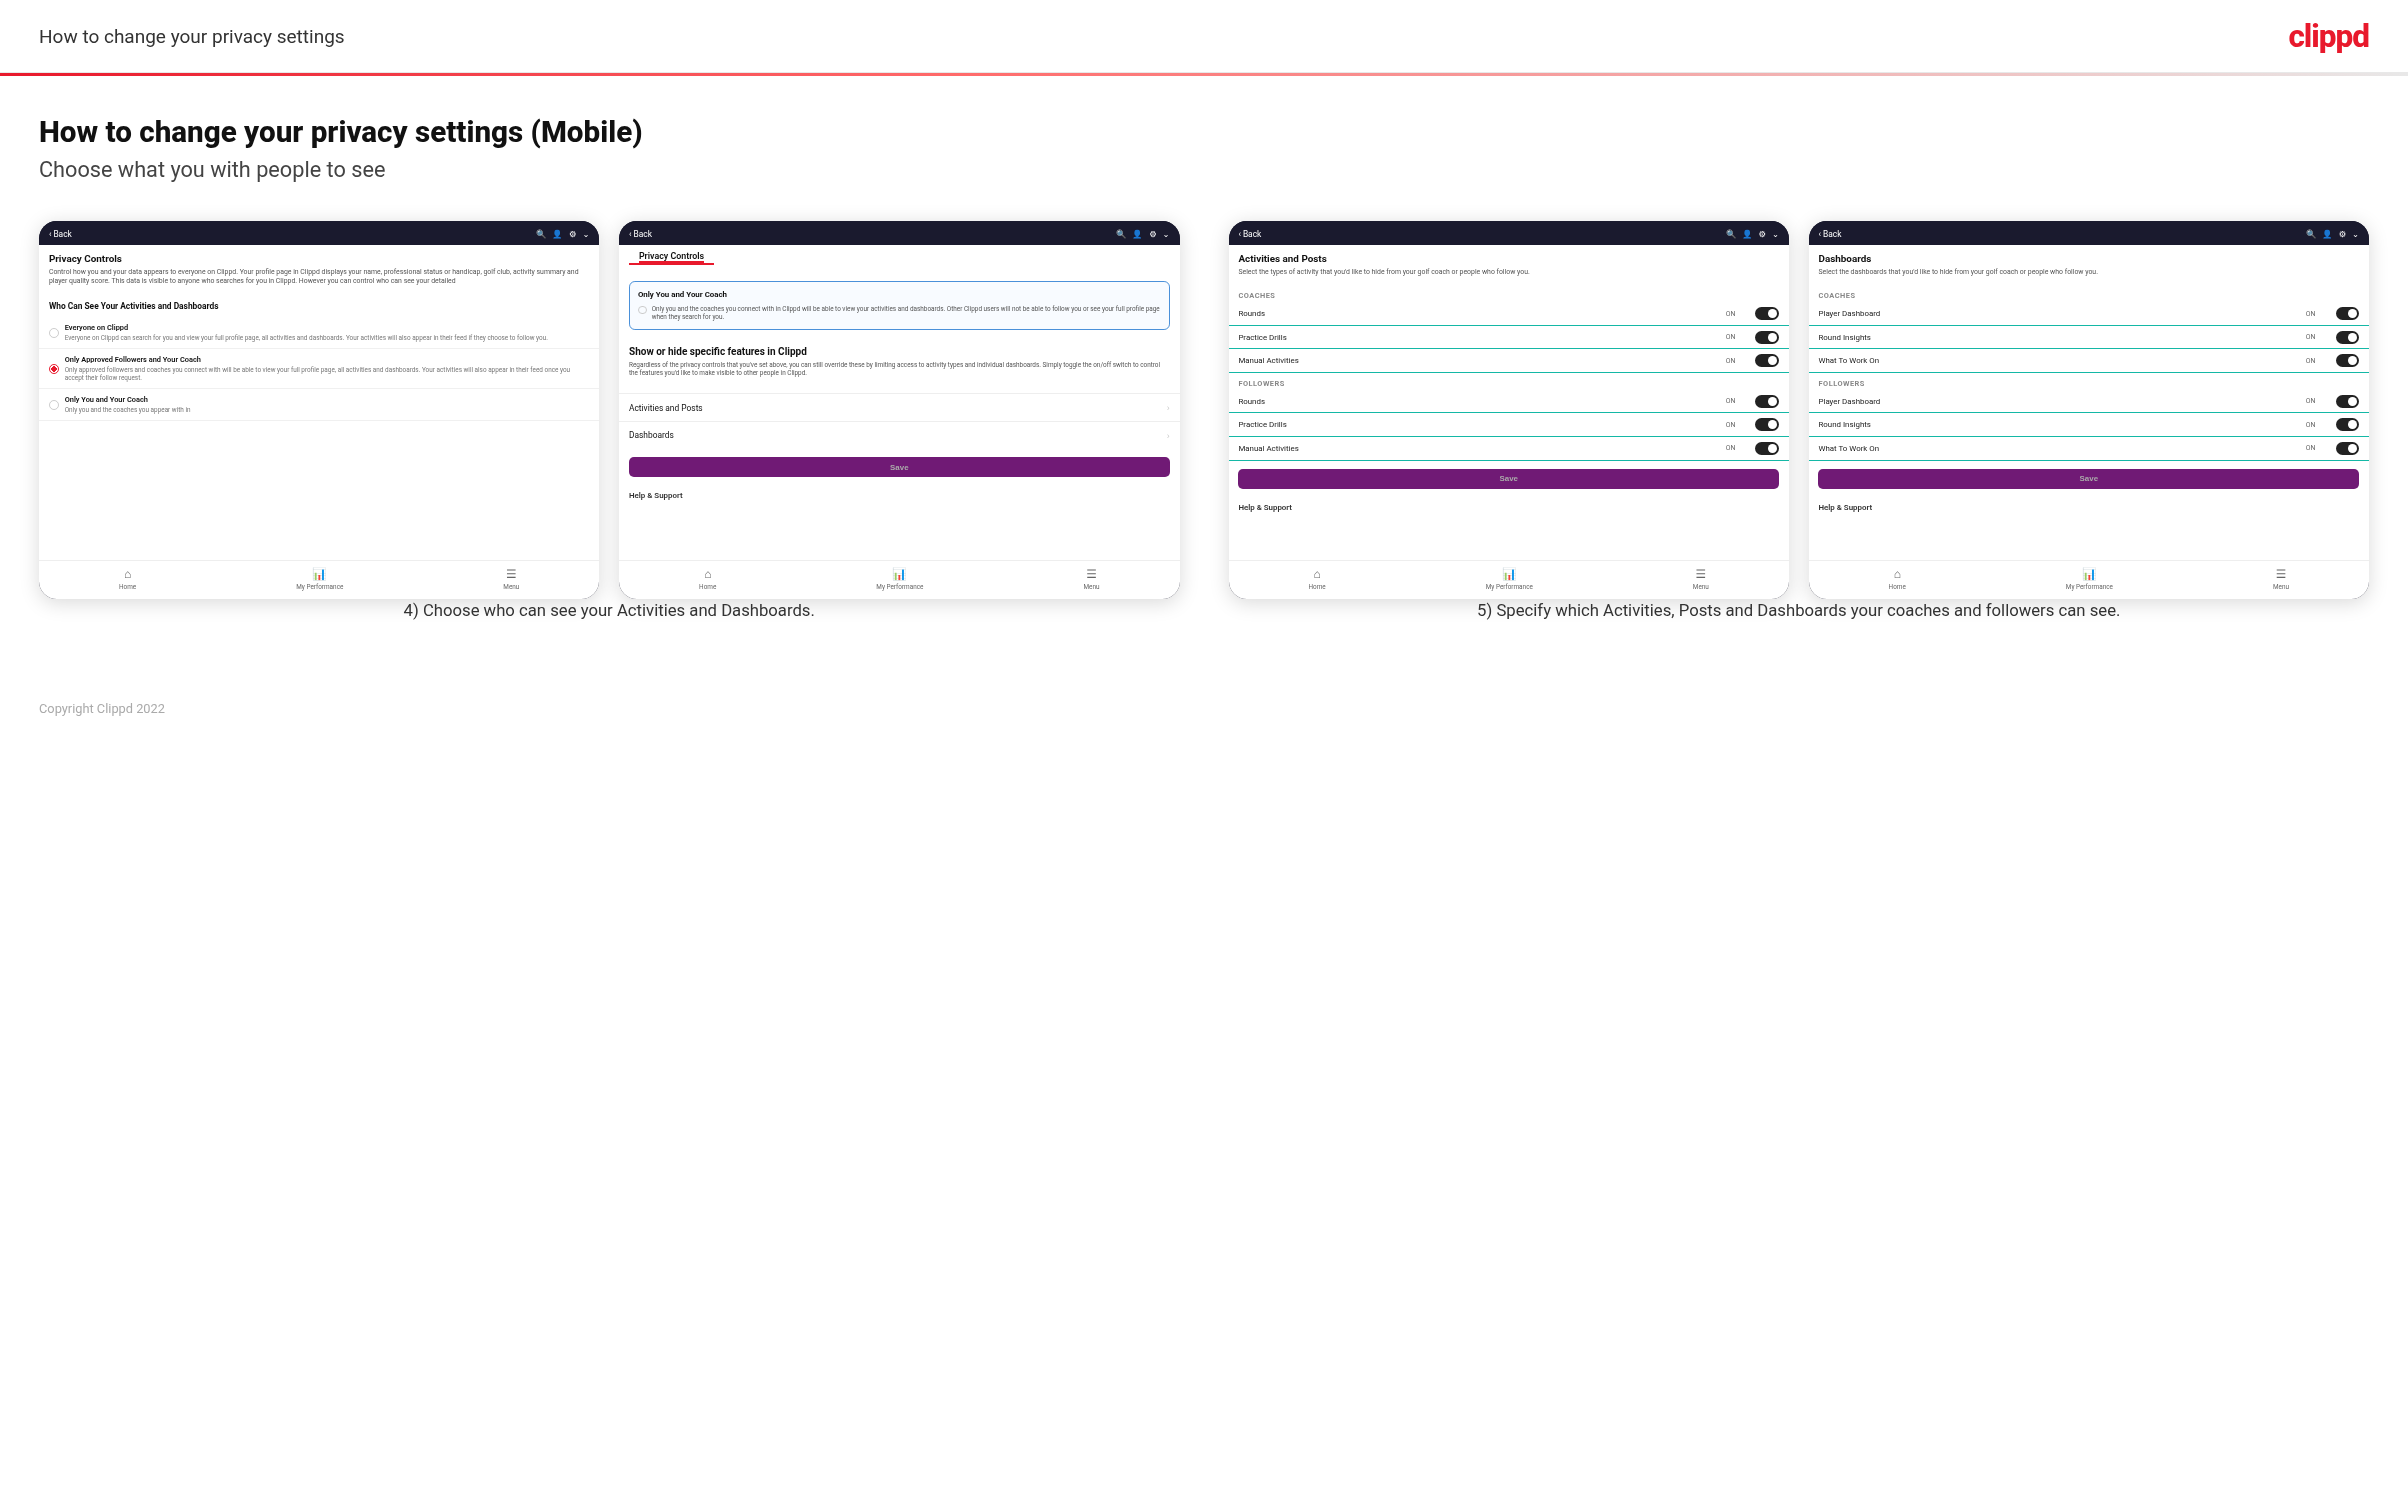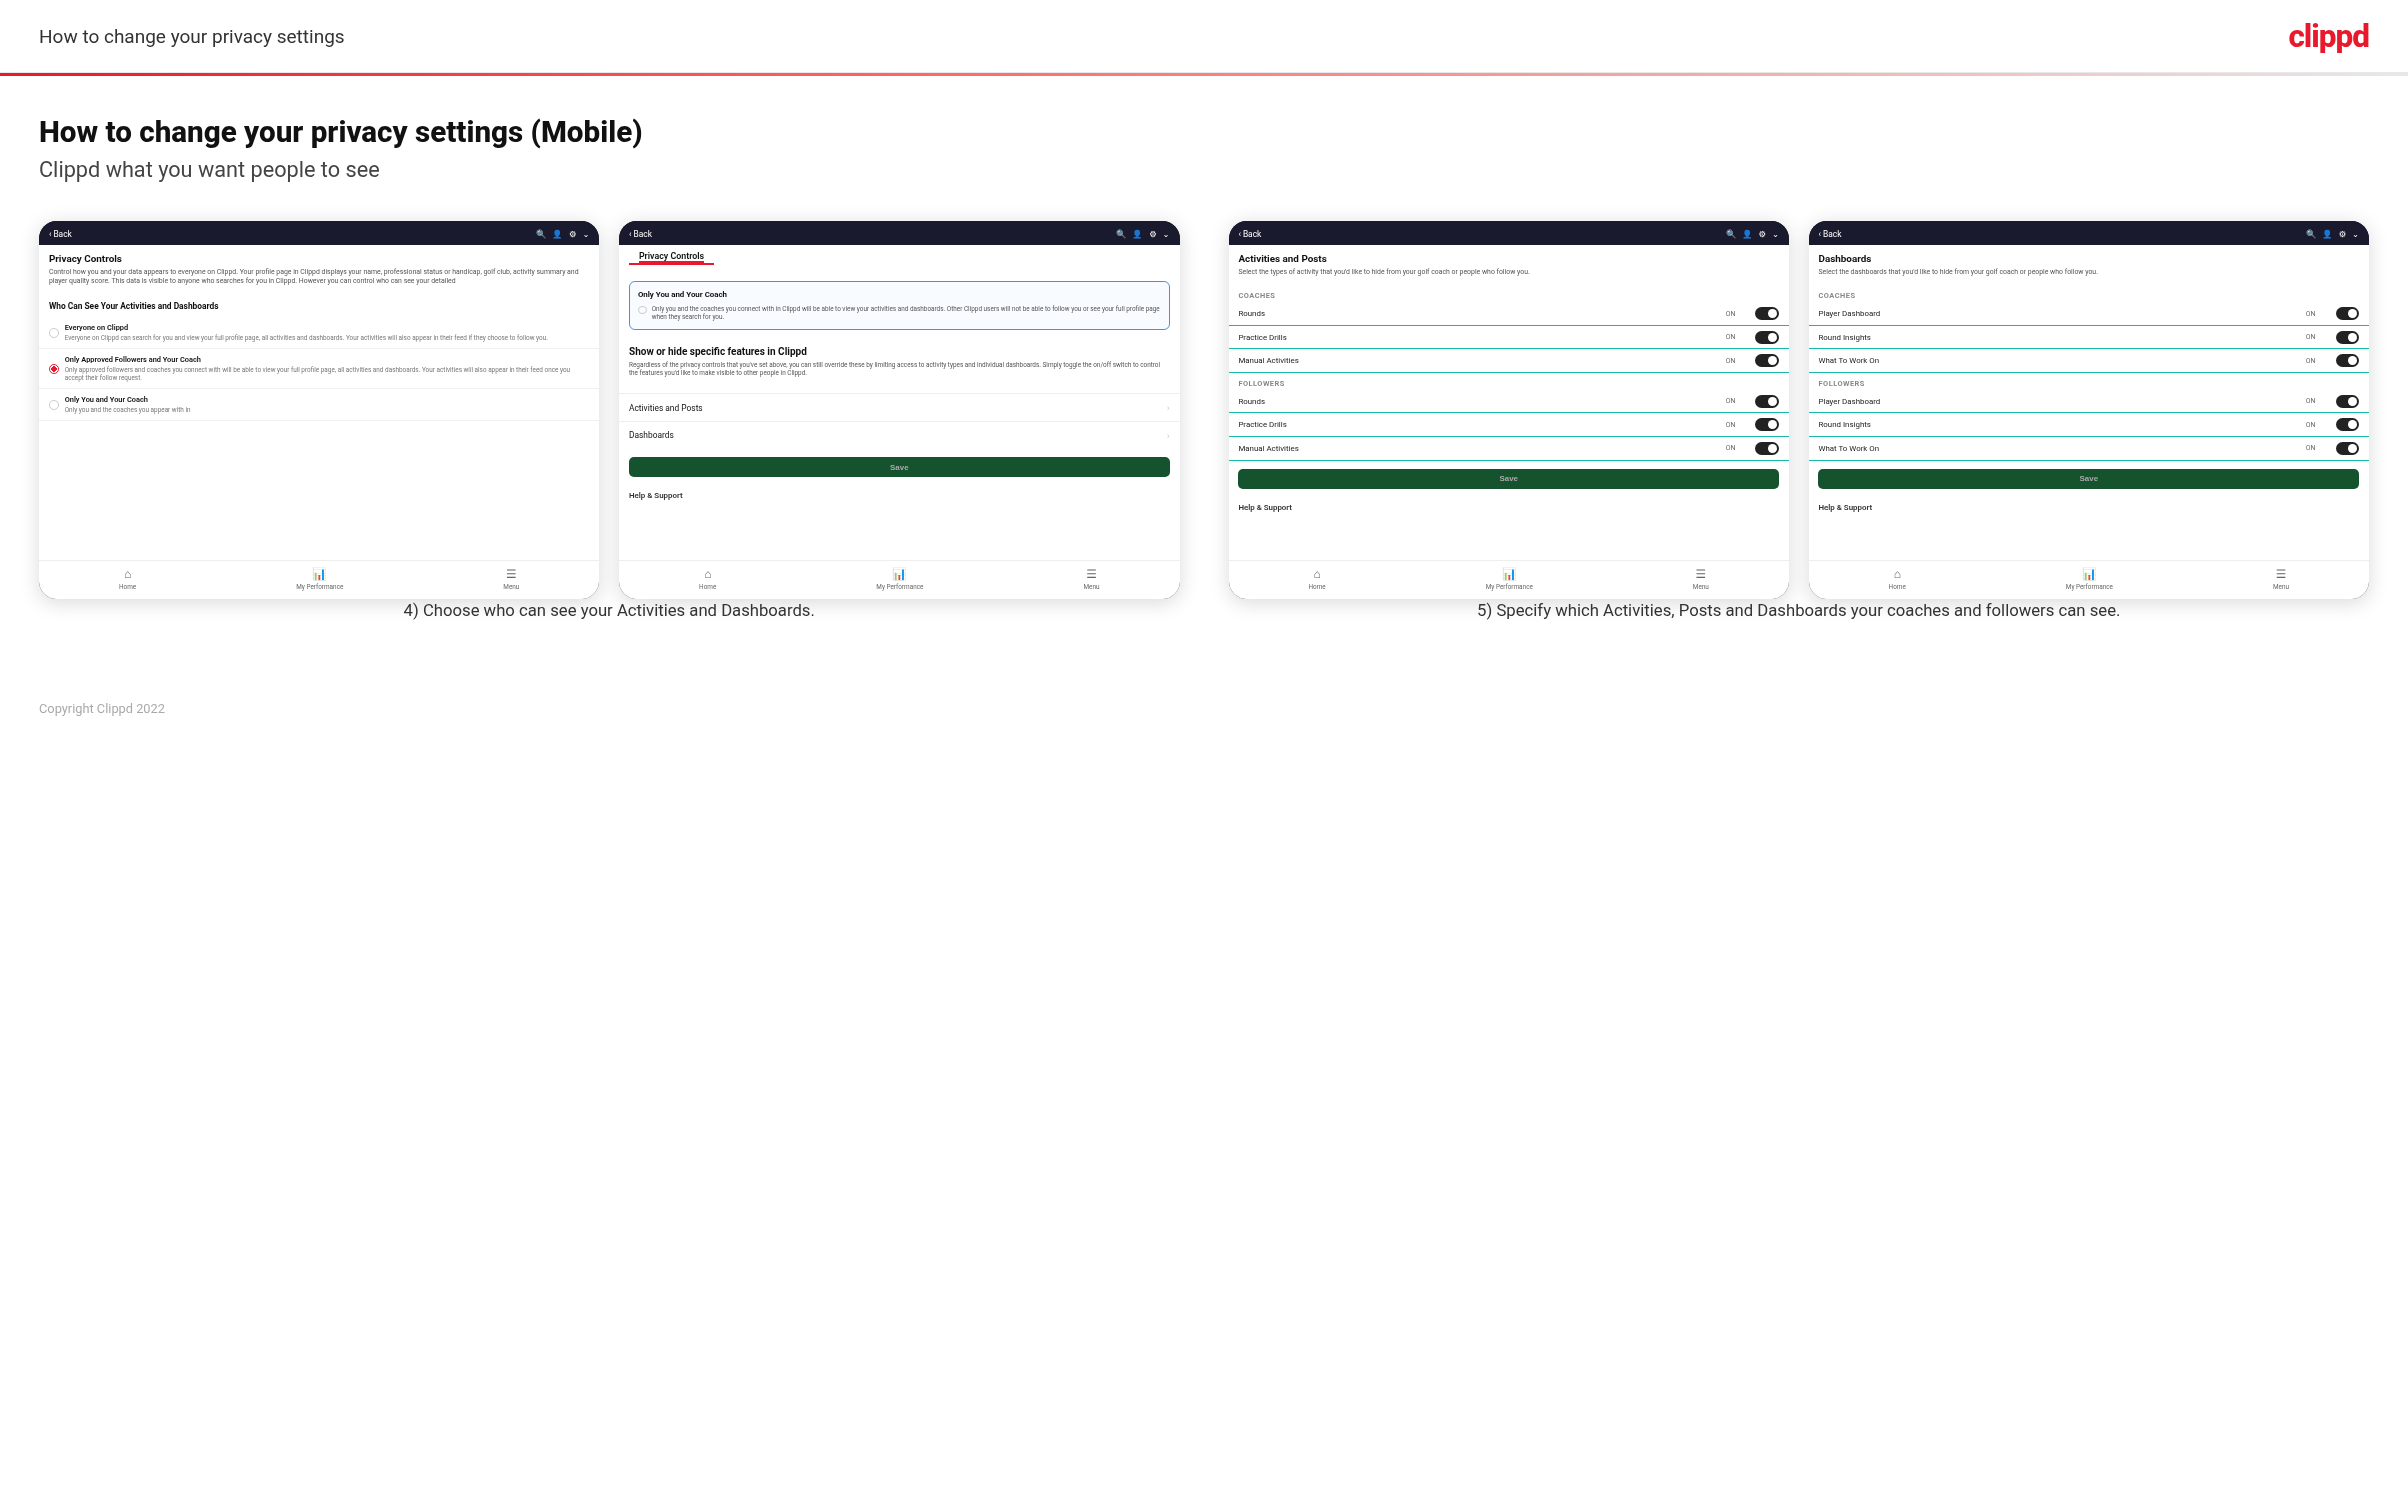--- a/index.html
+++ b/index.html
@@ -258,21 +258,21 @@
       font-weight: 700;
       color: #888;
       text-transform: uppercase;
       padding: 5.9px 9.9px 2px;
       letter-spacing: 0.5px;
     }
 
     .save-btn {
       display: block;
       margin: 7.9px 9.9px;
-      background: #14532d;
+      background: #701a75;
       color: #aaa;
       border: none;
       border-radius: 4.9px;
       padding: 5.9px 0;
       width: calc(100% - 19.7px);
       text-align: center;
       font-size: 7.9px;
       font-weight: 600;
     }
 
@@ -355,21 +355,21 @@
 <div class="top-bar">
   <span class="top-bar-title">How to change your privacy settings</span>
   <span class="logo">clippd</span>
 </div>
 
 <div class="divider"></div>
 
 <div class="main-content">
 
   <h1 class="page-heading">How to change your privacy settings (Mobile)</h1>
-  <p class="page-subheading">Clippd what you want people to see</p>
+  <p class="page-subheading">Choose what you with people to see</p>
 
   <div class="two-col-layout">
 
     <div>
       <div class="left-screens">
 
         <div class="screen-single">
           <div class="phone-mockup">
             <div class="phone-header">
               <div class="phone-header-back">

